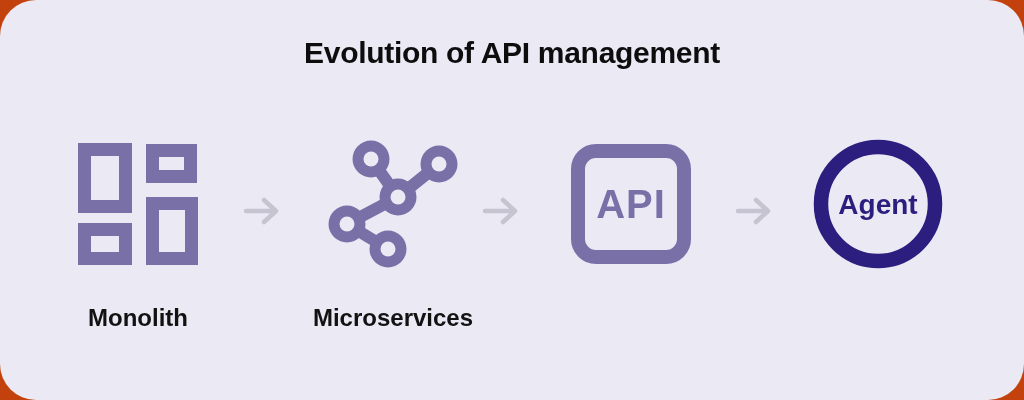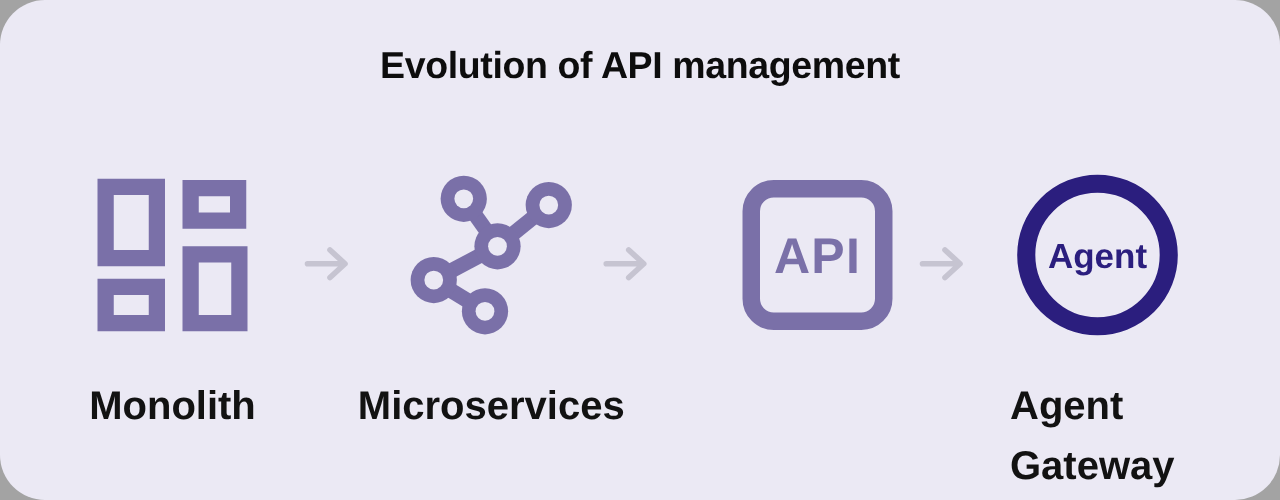--- a/index.html
+++ b/index.html
@@ -5,21 +5,21 @@
   html, body {
     margin: 0;
     padding: 0;
     background: #ffffff;
     font-family: "Liberation Sans", sans-serif;
   }
   .canvas {
     position: relative;
     width: 1024px;
     height: 400px;
-    background: #a3a3a3;
+    background: #c2410c;
     overflow: hidden;
   }
   .card {
     position: absolute;
     inset: 0;
     background: #EBE9F4;
     border-radius: 36px;
   }
   .title {
     position: absolute;
@@ -37,34 +37,34 @@
     position: absolute;
     top: 139px;
     width: 220px;
     transform: translateX(-50%);
     display: flex;
     flex-direction: column;
     align-items: center;
   }
   .stage-monolith      { left: 138px; }
   .stage-microservices { left: 393px; }
-  .stage-gateway       { left: 654px; }
+  .stage-gateway       { left: 631px; }
   .stage-agent-gateway { left: 878px; }
   .icon-box {
     height: 130px;
     display: flex;
     align-items: center;
     justify-content: center;
   }
   .stage-label {
     margin-top: 31px;
-    font-size: 32px;
+    font-size: 24px;
     font-weight: 700;
     line-height: 1.5;
-    text-align: left;
+    text-align: right;
     color: #121212;
   }
   .stage-agent-gateway .stage-label {
     max-width: 140px;
   }
   .arrow {
     position: absolute;
     top: 196px;
     width: 38px;
     height: 30px;
@@ -153,17 +153,16 @@
       </svg>
     </div>
 
     <div class="stage stage-agent-gateway">
       <div class="icon-box">
         <svg width="130" height="130" viewBox="0 0 130 130">
           <circle cx="65" cy="65" r="57" fill="none" stroke="#2B1E7E" stroke-width="14.5"></circle>
           <text x="65" y="75" text-anchor="middle" font-size="28" fill="#2B1E7E">Agent</text>
         </svg>
       </div>
-      <div class="stage-label">Agent Gateway</div>
     </div>
 
   </div>
 </div>
 
 </body></html>

